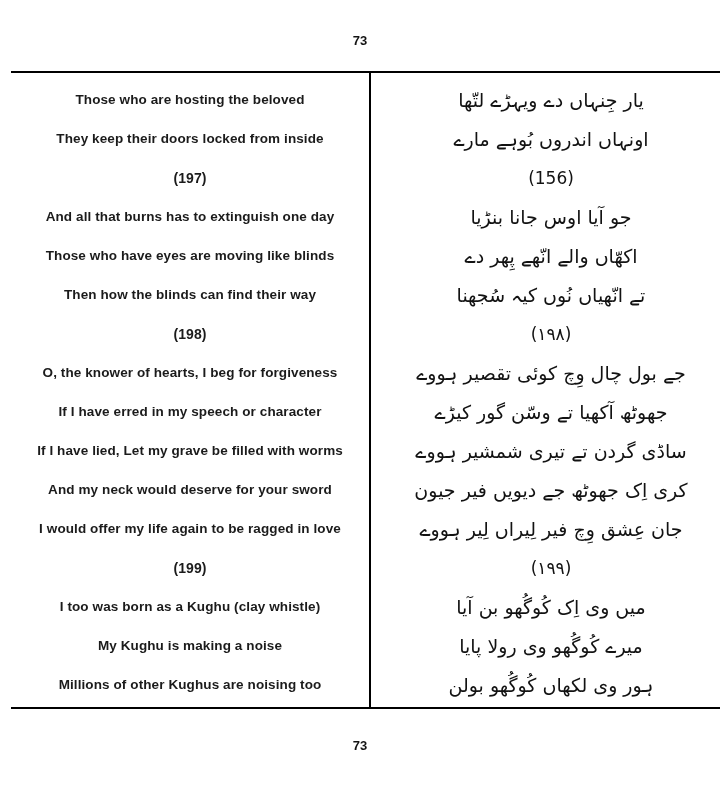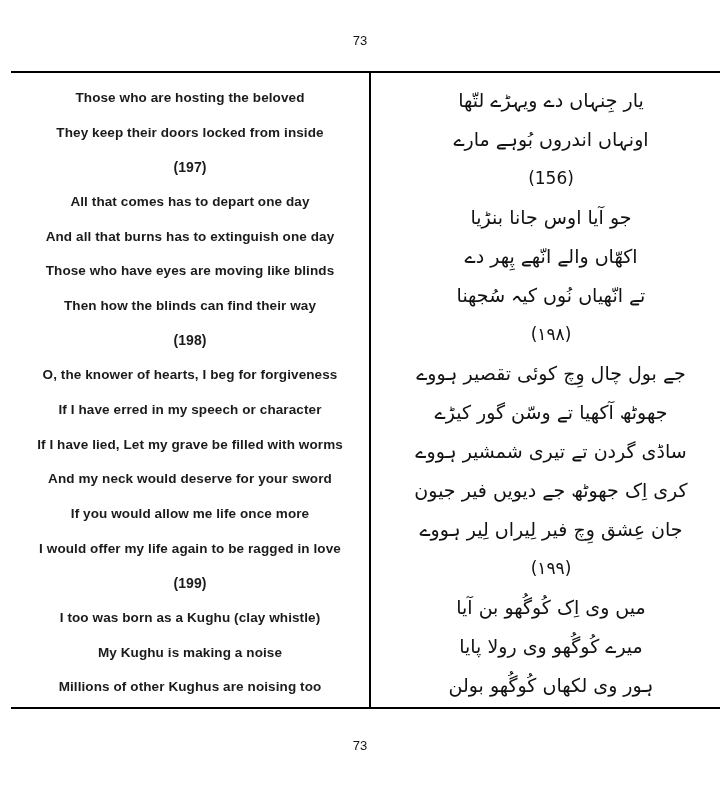--- a/index.html
+++ b/index.html
@@ -19,21 +19,21 @@
     position: absolute;
     inset: 0;
     background: #ffffff;
   }
   .page-number {
     position: absolute;
     left: 0;
     width: 720px;
     text-align: center;
     font-size: 13px;
-    font-weight: normal;
+    font-weight: bold;
     color: #141414;
   }
   .page-number-top { top: 33px; }
   .page-number-bottom { top: 738px; }
 
   .poem-table {
     position: absolute;
     top: 71px;
     left: 11px;
     width: 720px;
@@ -90,30 +90,28 @@
 
 <div class="page">
 
   <div class="page-number page-number-top">73</div>
 
   <div class="poem-table">
     <div class="column column-english" id="english-col">
         <div class="row verse">Those who are hosting the beloved</div>
         <div class="row verse">They keep their doors locked from inside</div>
         <div class="row section_number">(197)</div>
-        <div class="row verse">All that comes has to depart one day</div>
         <div class="row verse">And all that burns has to extinguish one day</div>
         <div class="row verse">Those who have eyes are moving like blinds</div>
         <div class="row verse">Then how the blinds can find their way</div>
         <div class="row section_number">(198)</div>
         <div class="row verse">O, the knower of hearts, I beg for forgiveness</div>
         <div class="row verse">If I have erred in my speech or character</div>
         <div class="row verse">If I have lied, Let my grave be filled with worms</div>
         <div class="row verse">And my neck would deserve for your sword</div>
-        <div class="row verse">If you would allow me life once more</div>
         <div class="row verse">I would offer my life again to be ragged in love</div>
         <div class="row section_number">(199)</div>
         <div class="row verse">I too was born as a Kughu (clay whistle)</div>
         <div class="row verse">My Kughu is making a noise</div>
         <div class="row verse">Millions of other Kughus are noising too</div>
       </div>
     <div class="column column-urdu" id="urdu-col">
         <div class="row verse">یار جِنہاں دے ویہڑے لتّھا</div>
         <div class="row verse">اونہاں اندروں بُوہے مارے</div>
         <div class="row section_number">(156)</div>

